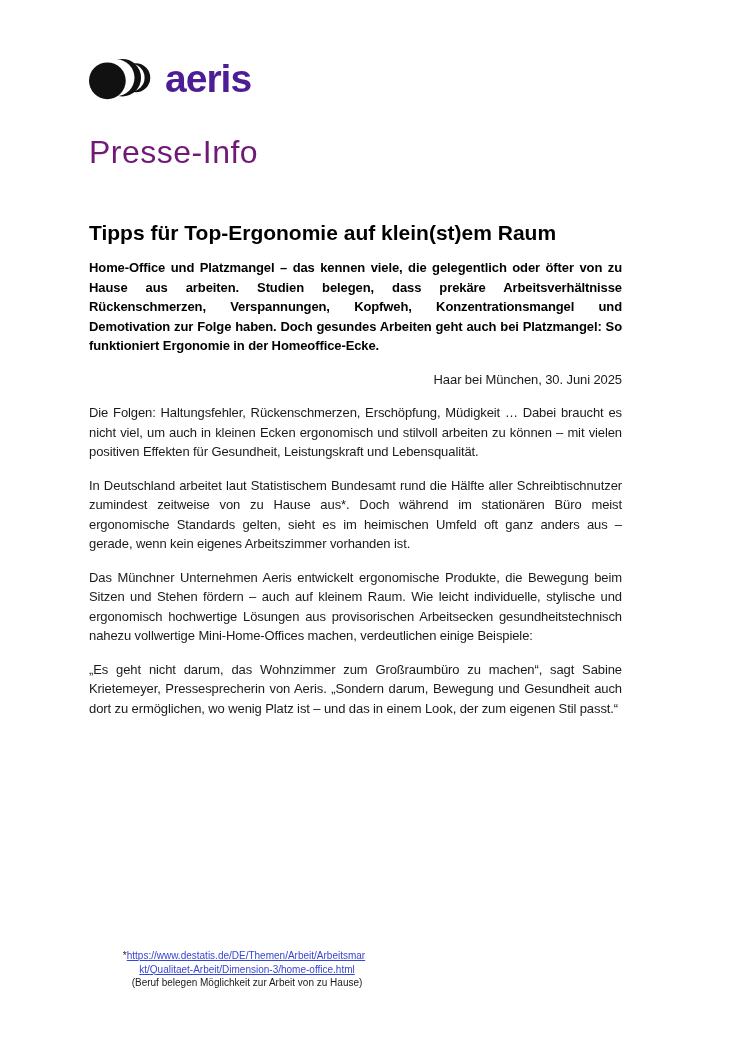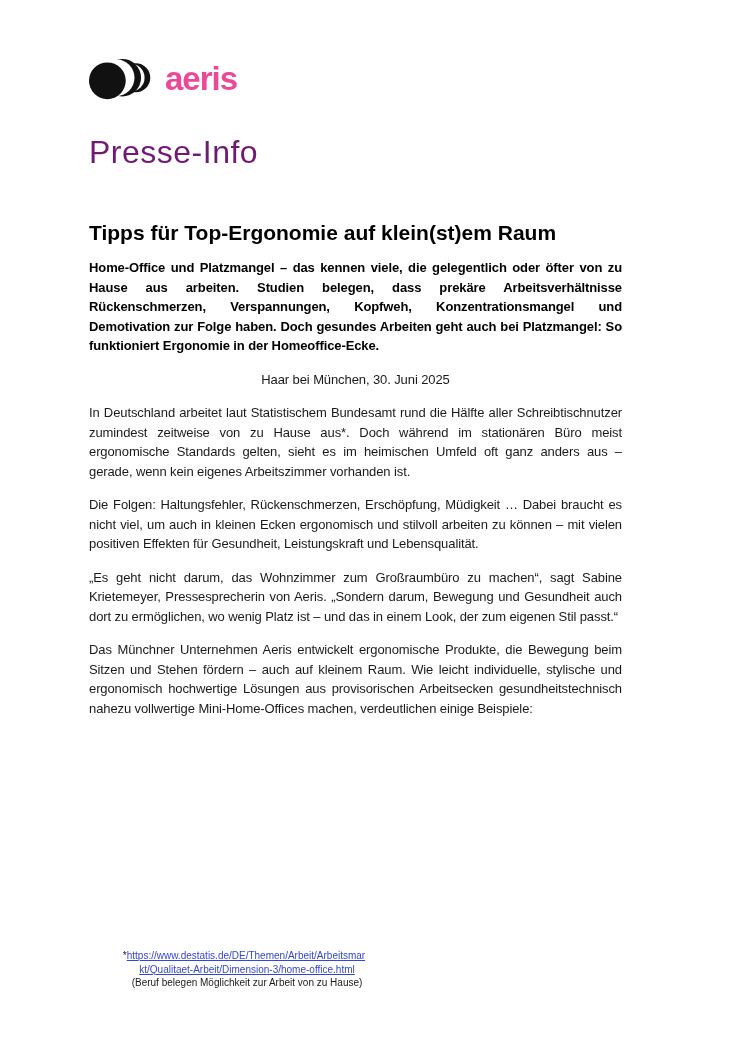--- a/index.html
+++ b/index.html
@@ -31,25 +31,25 @@
     display: flex;
     align-items: center;
     gap: 13px;
     height: 48px;
   }
   .logo-mark {
     display: block;
     flex: 0 0 auto;
   }
   .logo-text {
-    font-size: 33px;
+    font-size: 39px;
     font-weight: 600;
     letter-spacing: -1px;
     line-height: 48px;
-    color: #ec4899;
+    color: #4c1d95;
   }
   
   .press-label {
     margin-top: 34px;
     font-size: 32px;
     line-height: 30px;
     font-weight: 400;
     letter-spacing: 0.5px;
     color: #701a75;
   }
@@ -67,21 +67,21 @@
     text-align: justify;
     letter-spacing: -0.1px;
     margin: 14px 0 0 0;
   }
   .lead {
     margin-top: 12px;
     font-weight: 700;
     color: #000000;
   }
   .dateline {
-    text-align: center;
+    text-align: right;
   }
   .subheading {
     margin-top: 14px;
     font-size: 13px;
     line-height: 19.5px;
     font-weight: 700;
     color: #000000;
   }
   
   .footnote {
@@ -141,27 +141,27 @@
     </div>
 
     <div class="press-label">Presse-Info</div>
 
     <h1 class="article-title">Tipps für Top-Ergonomie auf klein(st)em Raum</h1>
 
     <p class="para lead">Home-Office und Platzmangel – das kennen viele, die gelegentlich oder öfter von zu Hause aus arbeiten. Studien belegen, dass prekäre Arbeitsverhältnisse Rückenschmerzen, Verspannungen, Kopfweh, Konzentrationsmangel und Demotivation zur Folge haben. Doch gesundes Arbeiten geht auch bei Platzmangel: So funktioniert Ergonomie in der Homeoffice-Ecke.</p>
 
     <p class="para dateline">Haar bei München, 30. Juni 2025</p>
 
+    <p class="para">Die Folgen: Haltungsfehler, Rückenschmerzen, Erschöpfung, Müdigkeit … Dabei braucht es nicht viel, um auch in kleinen Ecken ergonomisch und stilvoll arbeiten zu können – mit vielen positiven Effekten für Gesundheit, Leistungskraft und Lebensqualität.</p>
     <p class="para">In Deutschland arbeitet laut Statistischem Bundesamt rund die Hälfte aller Schreibtischnutzer zumindest zeitweise von zu Hause aus*. Doch während im stationären Büro meist ergonomische Standards gelten, sieht es im heimischen Umfeld oft ganz anders aus – gerade, wenn kein eigenes Arbeitszimmer vorhanden ist.</p>
-    <p class="para">Die Folgen: Haltungsfehler, Rückenschmerzen, Erschöpfung, Müdigkeit … Dabei braucht es nicht viel, um auch in kleinen Ecken ergonomisch und stilvoll arbeiten zu können – mit vielen positiven Effekten für Gesundheit, Leistungskraft und Lebensqualität.</p>
 
 
+    <p class="para">Das Münchner Unternehmen Aeris entwickelt ergonomische Produkte, die Bewegung beim Sitzen und Stehen fördern – auch auf kleinem Raum. Wie leicht individuelle, stylische und ergonomisch hochwertige Lösungen aus provisorischen Arbeitsecken gesundheitstechnisch nahezu vollwertige Mini-Home-Offices machen, verdeutlichen einige Beispiele:</p>
+
     <p class="para">„Es geht nicht darum, das Wohnzimmer zum Großraumbüro zu machen“, sagt Sabine Krietemeyer, Pressesprecherin von Aeris. „Sondern darum, Bewegung und Gesundheit auch dort zu ermöglichen, wo wenig Platz ist – und das in einem Look, der zum eigenen Stil passt.“</p>
-
-    <p class="para">Das Münchner Unternehmen Aeris entwickelt ergonomische Produkte, die Bewegung beim Sitzen und Stehen fördern – auch auf kleinem Raum. Wie leicht individuelle, stylische und ergonomisch hochwertige Lösungen aus provisorischen Arbeitsecken gesundheitstechnisch nahezu vollwertige Mini-Home-Offices machen, verdeutlichen einige Beispiele:</p>
 
   </div>
 
   <div class="footnote">
     <div class="footnote-line"><span class="fn-marker">*</span><a class="fn-link" href="#">https://www.destatis.de/DE/Themen/Arbeit/Arbeitsmar</a></div>
     <div class="footnote-line cont"><a class="fn-link" href="#">kt/Qualitaet-Arbeit/Dimension-3/home-office.html</a></div>
     <div class="footnote-line cont fn-note">(Beruf belegen Möglichkeit zur Arbeit von zu Hause)</div>
   </div>
 </div>
 

